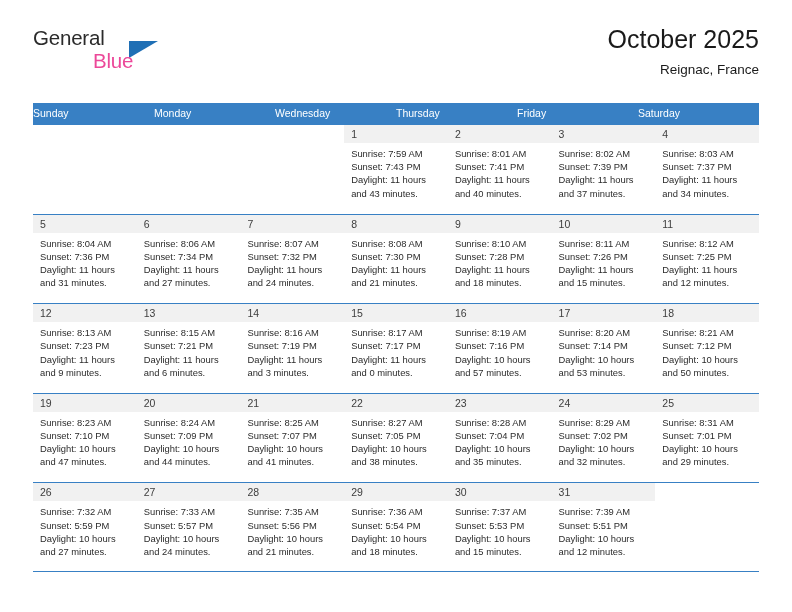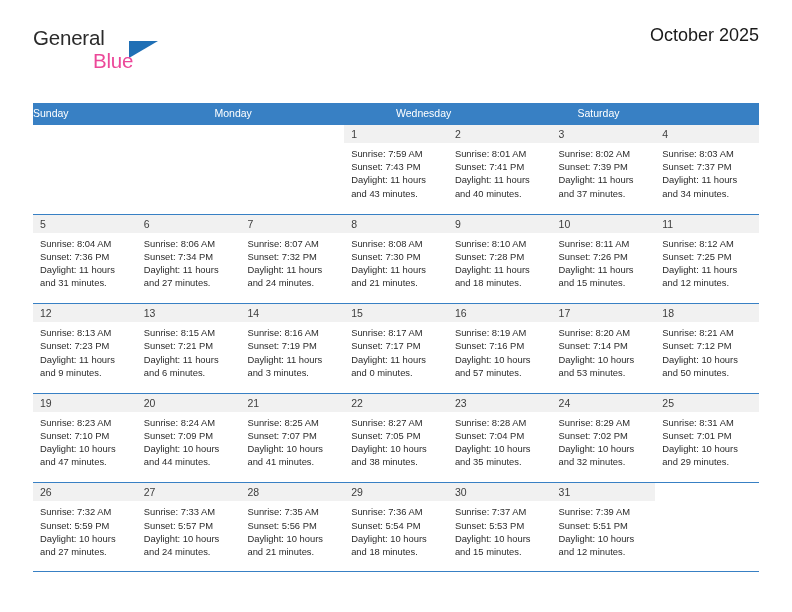--- a/index.html
+++ b/index.html
@@ -68,21 +68,21 @@
     font-family: "Liberation Sans", sans-serif;
   }
 
   .title-block {
     position: absolute;
     right: 0;
     top: 0;
     text-align: right;
   }
   .cal-title {
-    font-size: 18px;
+    font-size: 25px;
     color: #1a1a1a;
     line-height: 1.1;
     white-space: nowrap;
   }
   .cal-subtitle {
     margin-top: 9px;
     font-size: 13.5px;
     color: #1a1a1a;
     line-height: 1.1;
     white-space: nowrap;
@@ -165,29 +165,32 @@
   <div class="header">
 
     <div class="brand">
       <span class="brand-general">General</span>
       <span class="brand-triangle"></span>
       <span class="brand-blue">Blue</span>
     </div>
 
     <div class="title-block">
       <div class="cal-title">October 2025</div>
+      <div class="cal-subtitle">Reignac, France</div>
     </div>
 
   </div>
 
   <div class="calendar">
     <div class="dow-row">
         <div class="dow">Sunday</div>
         <div class="dow">Monday</div>
         <div class="dow">Wednesday</div>
+        <div class="dow">Thursday</div>
+        <div class="dow">Friday</div>
         <div class="dow">Saturday</div>
       </div>
     <div id="weeks-container">
         <div class="week">
           <div class="day blank">
             <div class="daynum"></div>
           </div>
           <div class="day blank">
             <div class="daynum"></div>
           </div>

